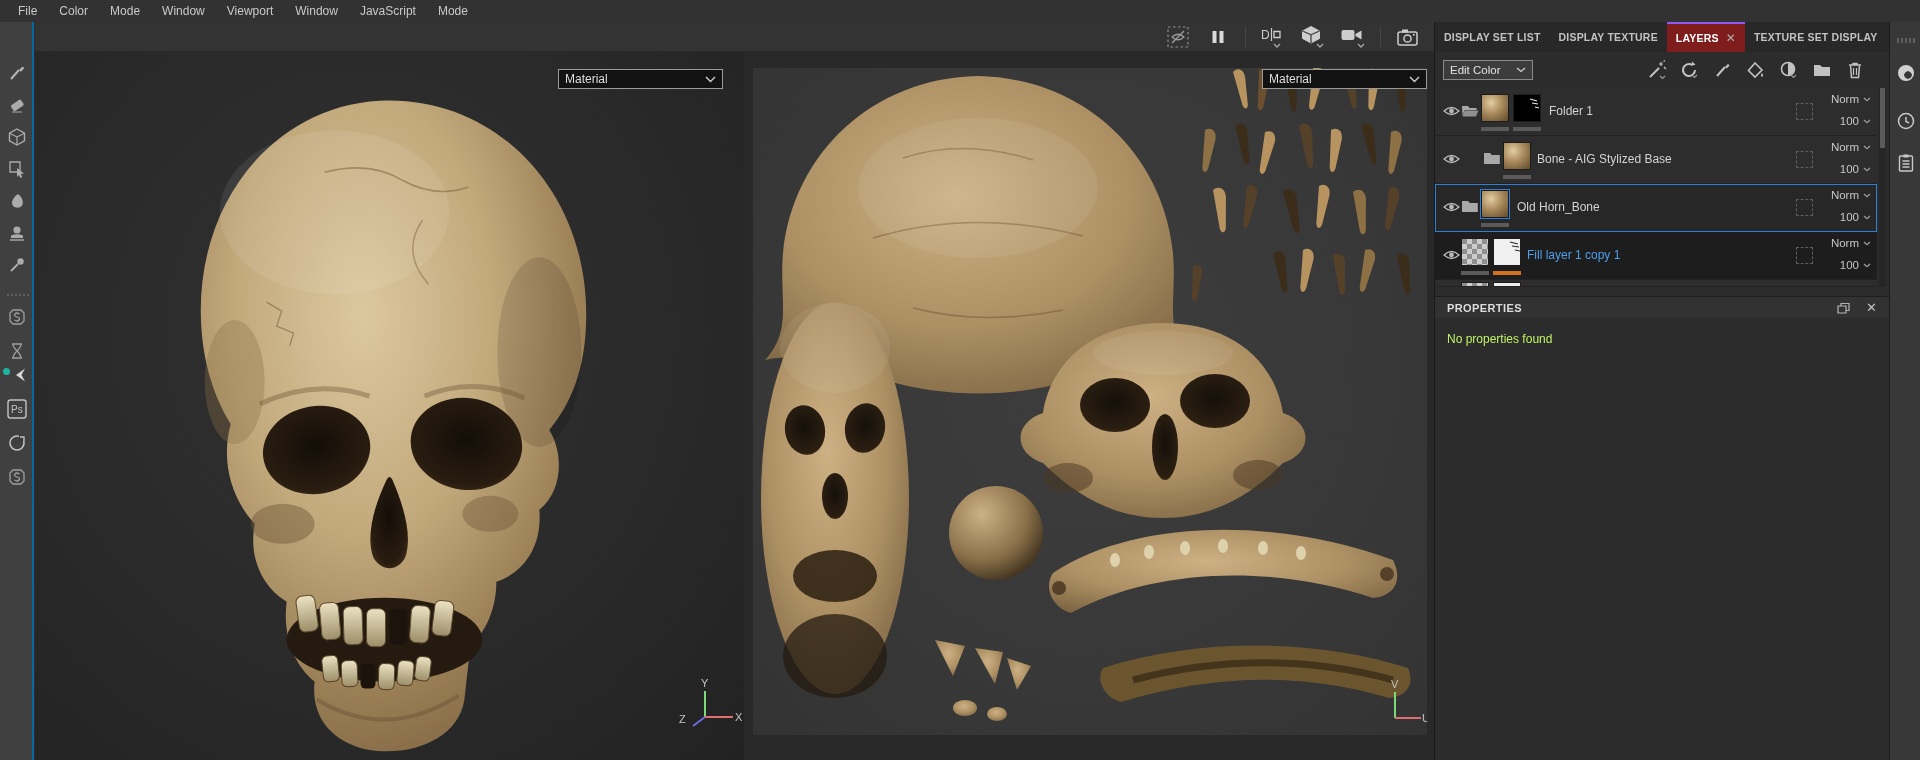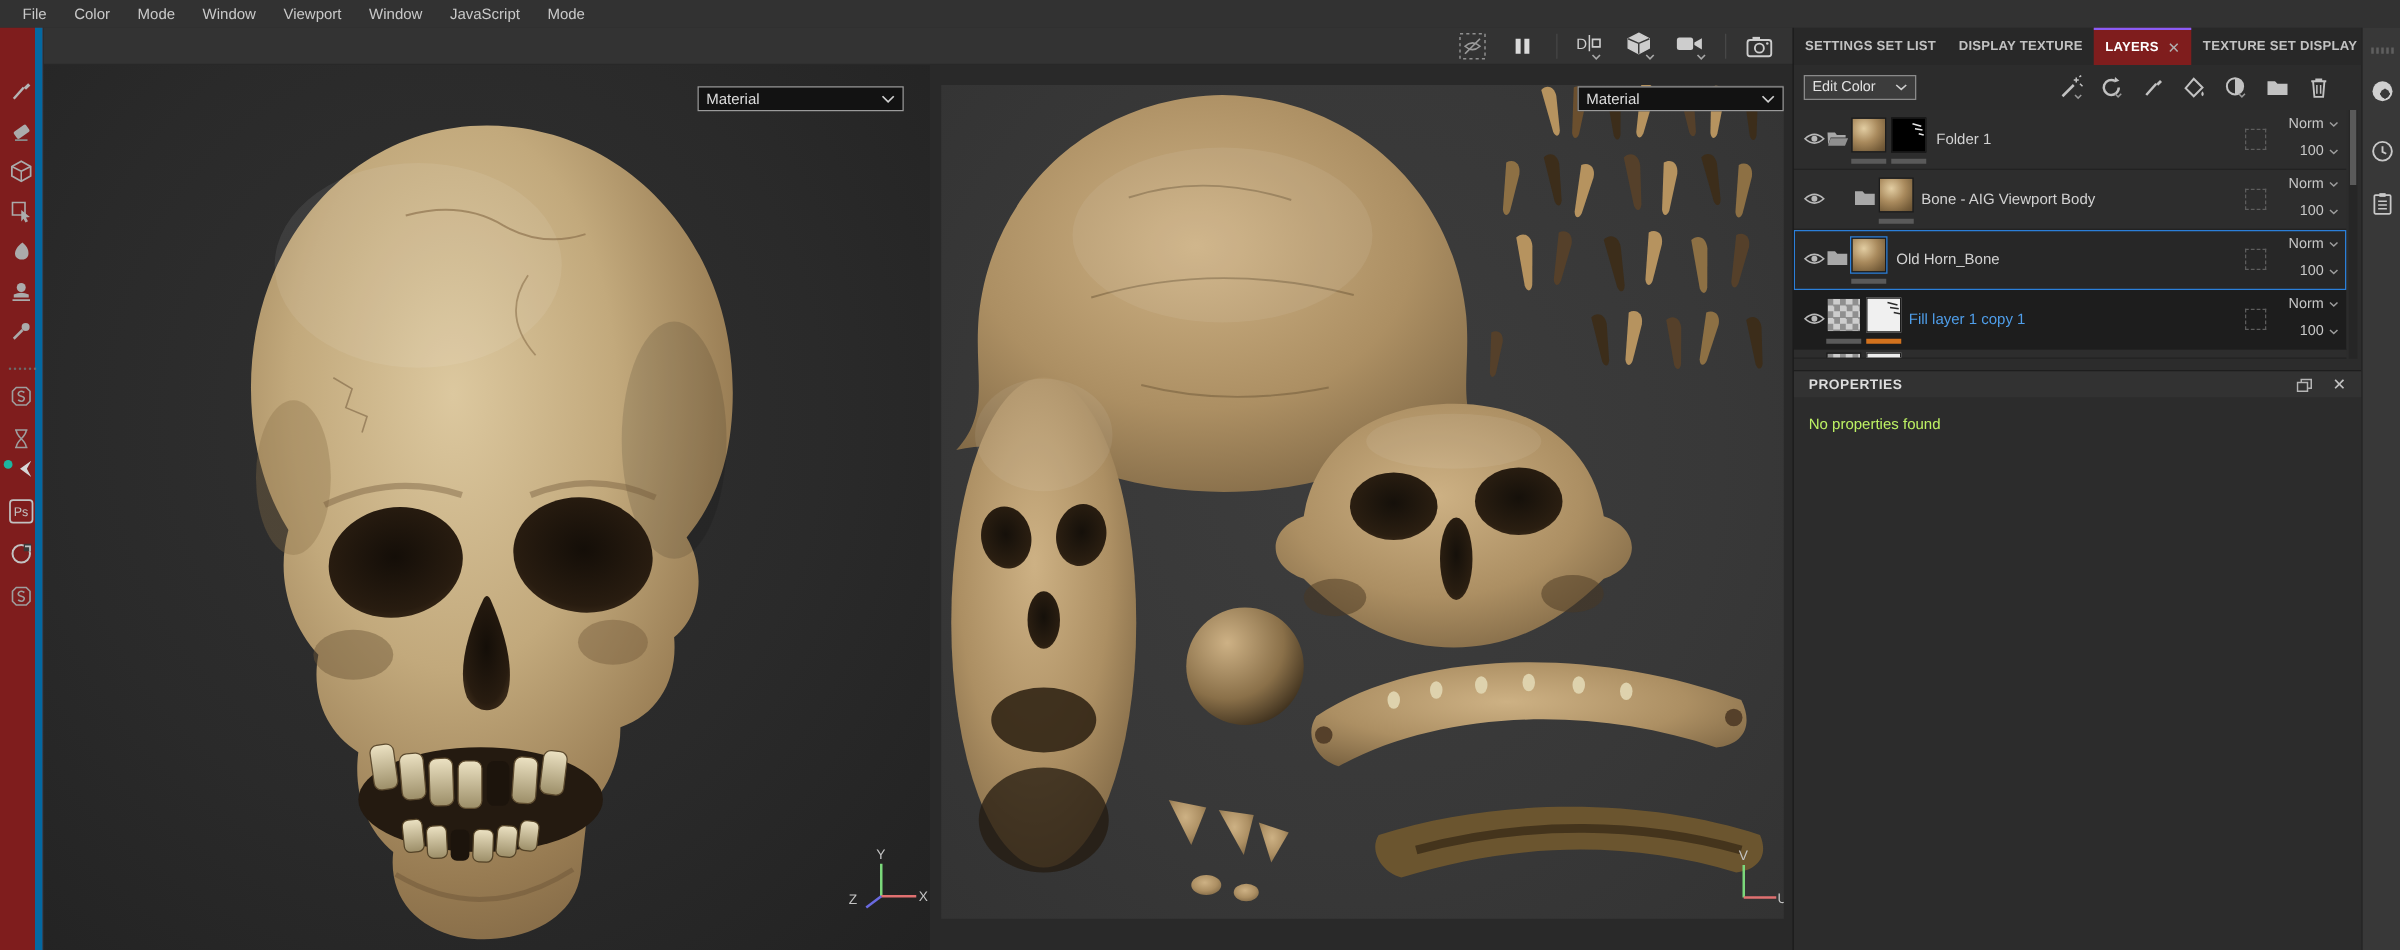--- a/index.html
+++ b/index.html
@@ -5,21 +5,21 @@
   * { margin:0; padding:0; box-sizing:border-box; }
   html,body { background:#1b1b1b; }
   body { font-family:"Liberation Sans","DejaVu Sans",sans-serif; color:#cfcfcf; }
   .app { position:relative; width:1920px; height:760px; background:#2d2d2d; overflow:hidden; }
 
   
   .menubar { position:absolute; left:0; top:0; width:1920px; height:22px; background:#323232; display:flex; align-items:center; padding-left:8px; gap:2px; z-index:30; }
   .menubar .mitem { font-size:12px; color:#c9c9c9; padding:2px 10px; cursor:default; }
 
   
-  .toolstrip { position:absolute; left:0; top:22px; width:34px; height:738px; background:#7f1d1d; border-right:6px solid #0369a1; z-index:20; }
+  .toolstrip { position:absolute; left:0; top:22px; width:34px; height:738px; background:#404040; border-right:2px solid #0369a1; z-index:20; }
   .tool { position:absolute; left:4px; width:26px; height:26px; display:flex; align-items:center; justify-content:center; border-radius:3px; }
   .dots-h { position:absolute; left:7px; display:flex; gap:2px; }
   .dots-h i { width:2px; height:2px; background:#6a6a6a; border-radius:50%; }
   .teal-dot { position:absolute; width:7px; height:7px; border-radius:50%; }
 
   
   .topbar { position:absolute; left:35px; top:22px; width:1400px; height:30px; background:#333333; border-bottom:1px solid #282828; display:flex; align-items:center; justify-content:flex-end; gap:14px; padding-right:14px; z-index:10; }
   .tb-btn { width:26px; height:24px; display:flex; align-items:center; justify-content:center; position:relative; }
   .vsep { width:1px; height:20px; background:#474747; }
 
@@ -430,21 +430,21 @@
         <text x="39" y="44">U</text>
       </svg>
     </div>
   </div>
 
   <div class="panel-div"></div>
 
   <div class="rpanel">
     <div class="tabbar">
       <div class="tab">
-          <span>SETTINGS SET LIST</span>
+          <span>DISPLAY SET LIST</span>
         </div>
       <div class="tab">
           <span>DISPLAY TEXTURE</span>
         </div>
       <div class="tab active">
         <span>LAYERS</span>
         <span class="x">✕</span>
       </div>
       <div class="tab">
           <span>TEXTURE SET DISPLAY</span>
@@ -545,21 +545,21 @@
       <div class="lrow">
         <svg class="eye ic" width="17" height="12">
             <path d="M1,6 Q8.5,-1 16,6 Q8.5,13 1,6 Z" fill="none" stroke="#b8b8b8" stroke-width="1.3"></path>
             <circle cx="8.5" cy="6" r="2.4" fill="#b8b8b8"></circle>
           </svg>
         <svg class="folder-ico ic" style="left:48px" width="18" height="14">
             <path d="M1,2 h6 l1.8,2 h8 v9 h-15.8 Z" fill="#a8a8a8"></path>
           </svg>
         <div class="thumb bone" style="left:68px"></div>
         <div class="opbar" style="left:68px"></div>
-        <div class="lname" style="left:102px">Bone - AIG Viewport Body</div>
+        <div class="lname" style="left:102px">Bone - AIG Stylized Base</div>
         <div class="maskbox"></div>
         <div class="blendcol">
           <div class="blend-line" style="top:5px">
               <span>Norm</span>
               <svg class="ic" width="8" height="5">
                 <path d="M1,1 L4,3.8 L7,1" fill="none" stroke="#9d9d9d" stroke-width="1.2"></path>
               </svg>
             </div>
           <div class="blend-line" style="top:27px">
               <span>100</span>

